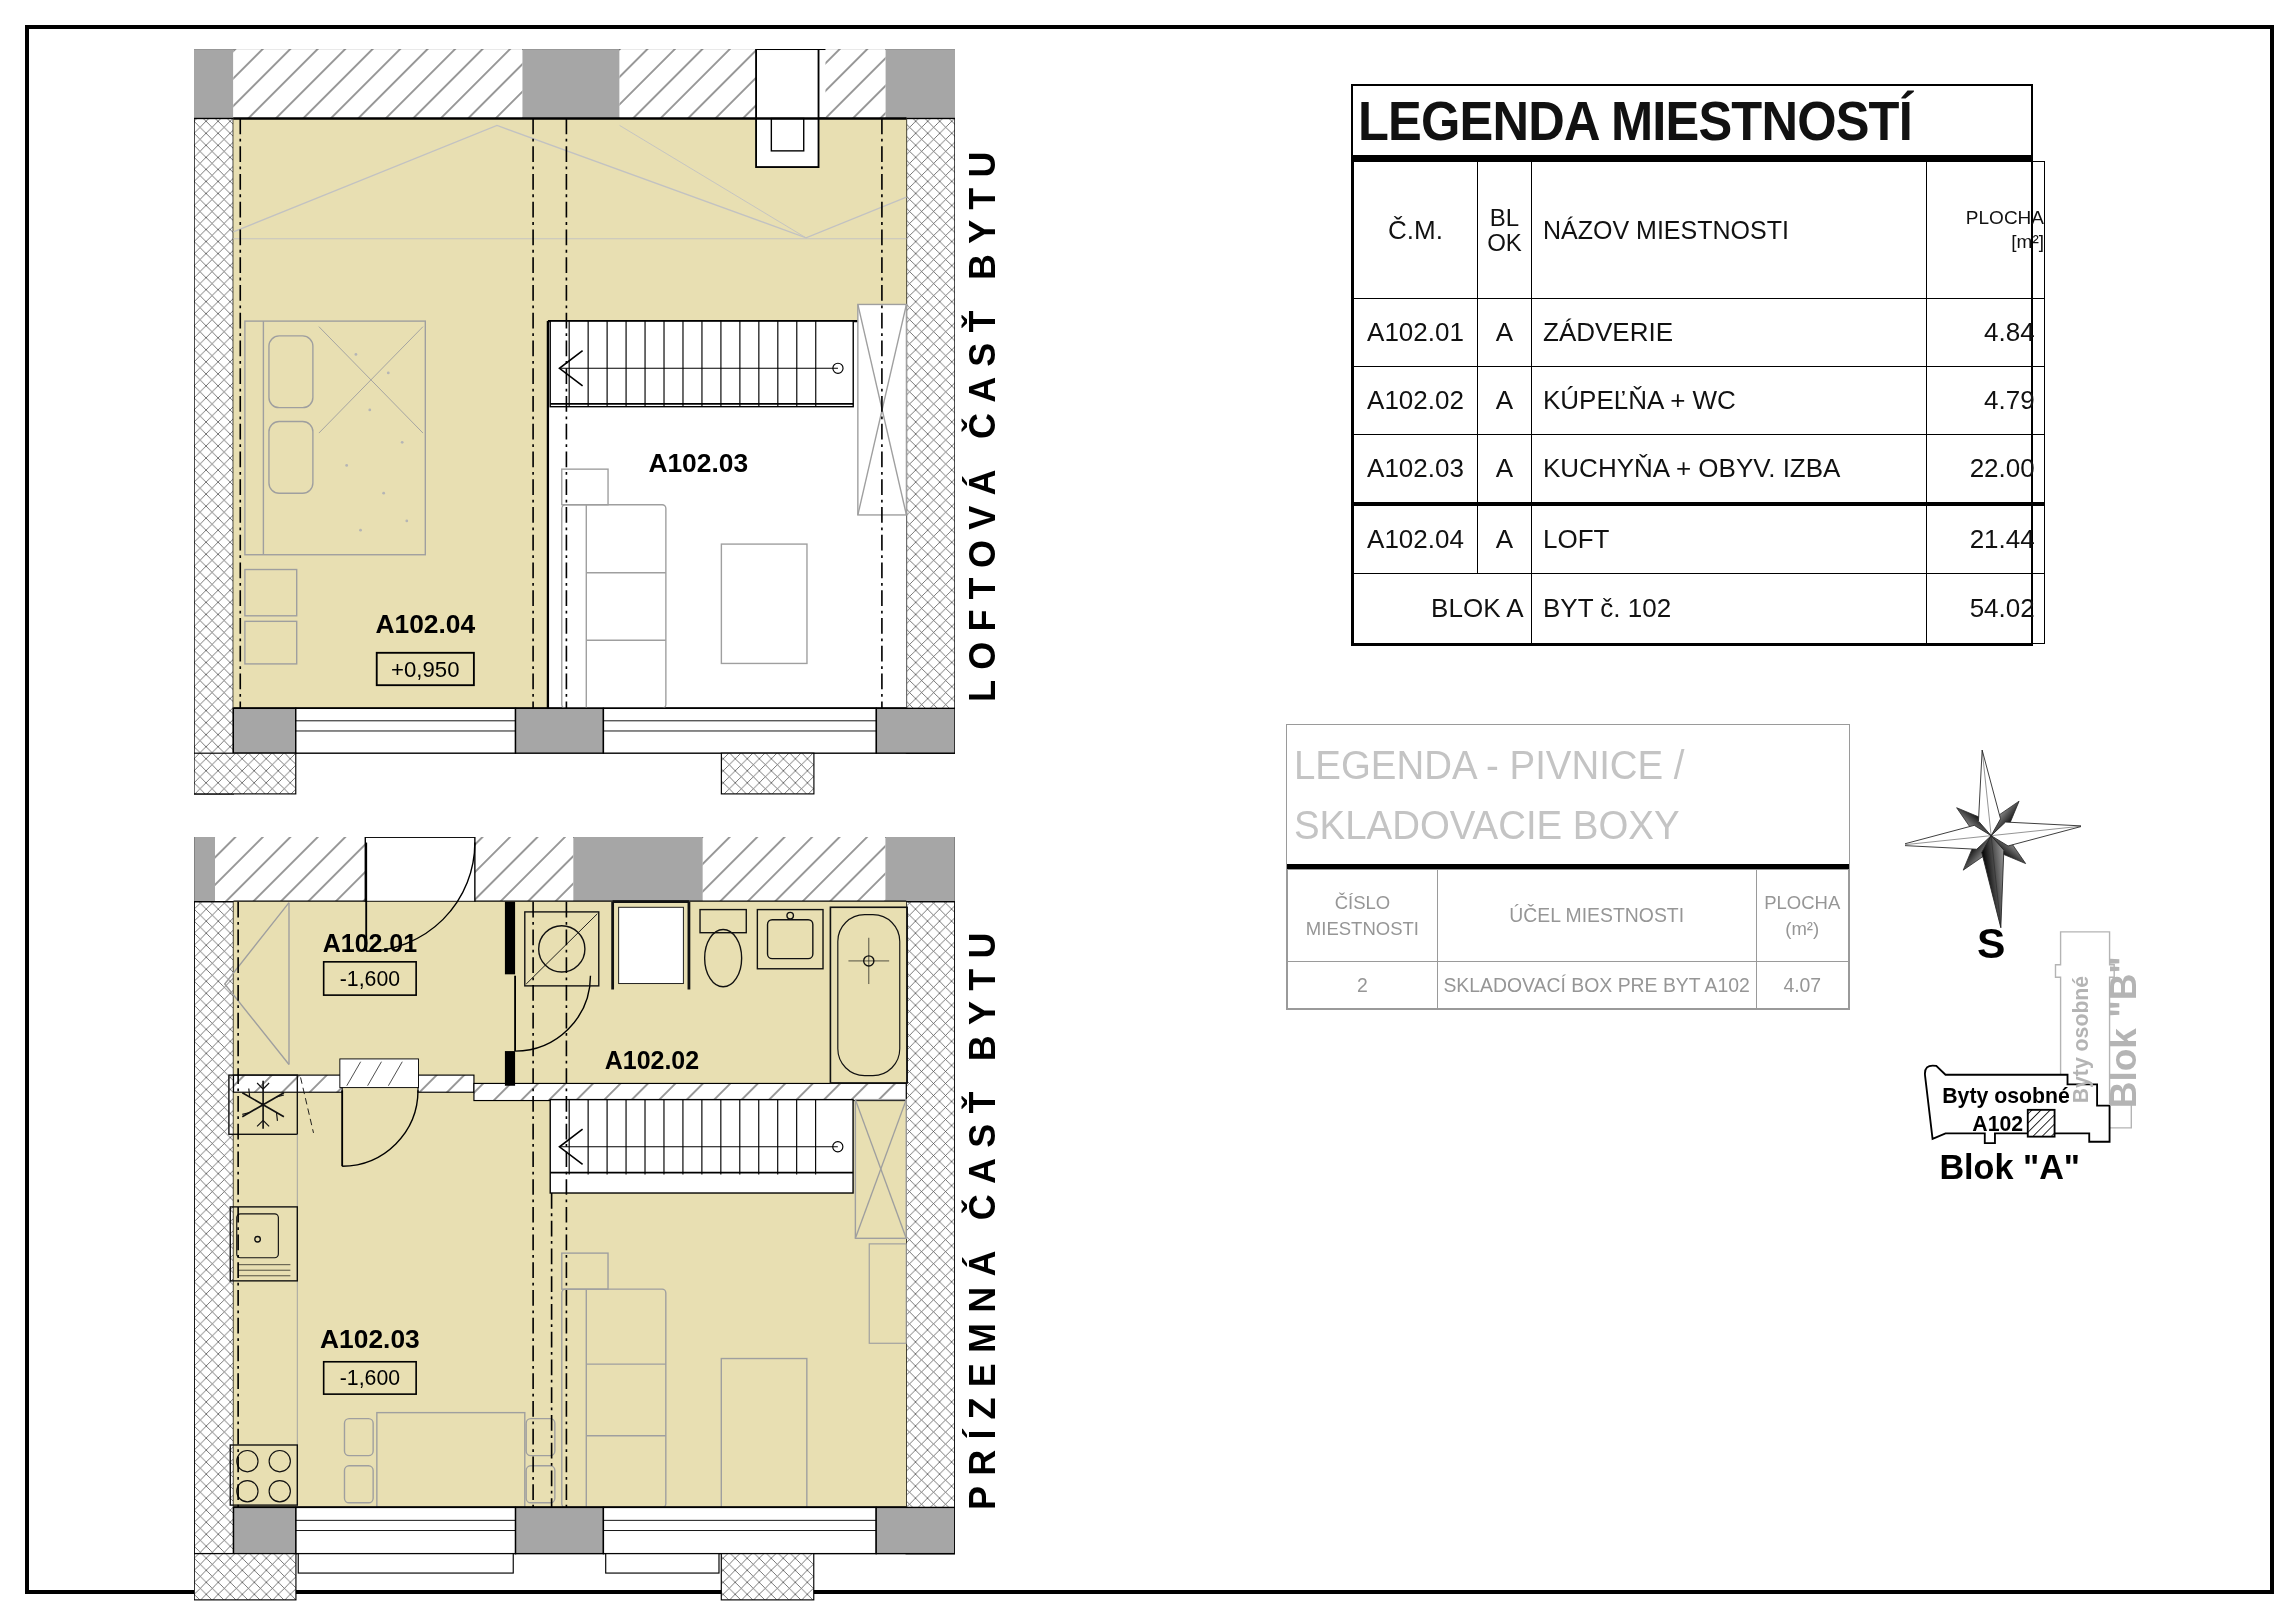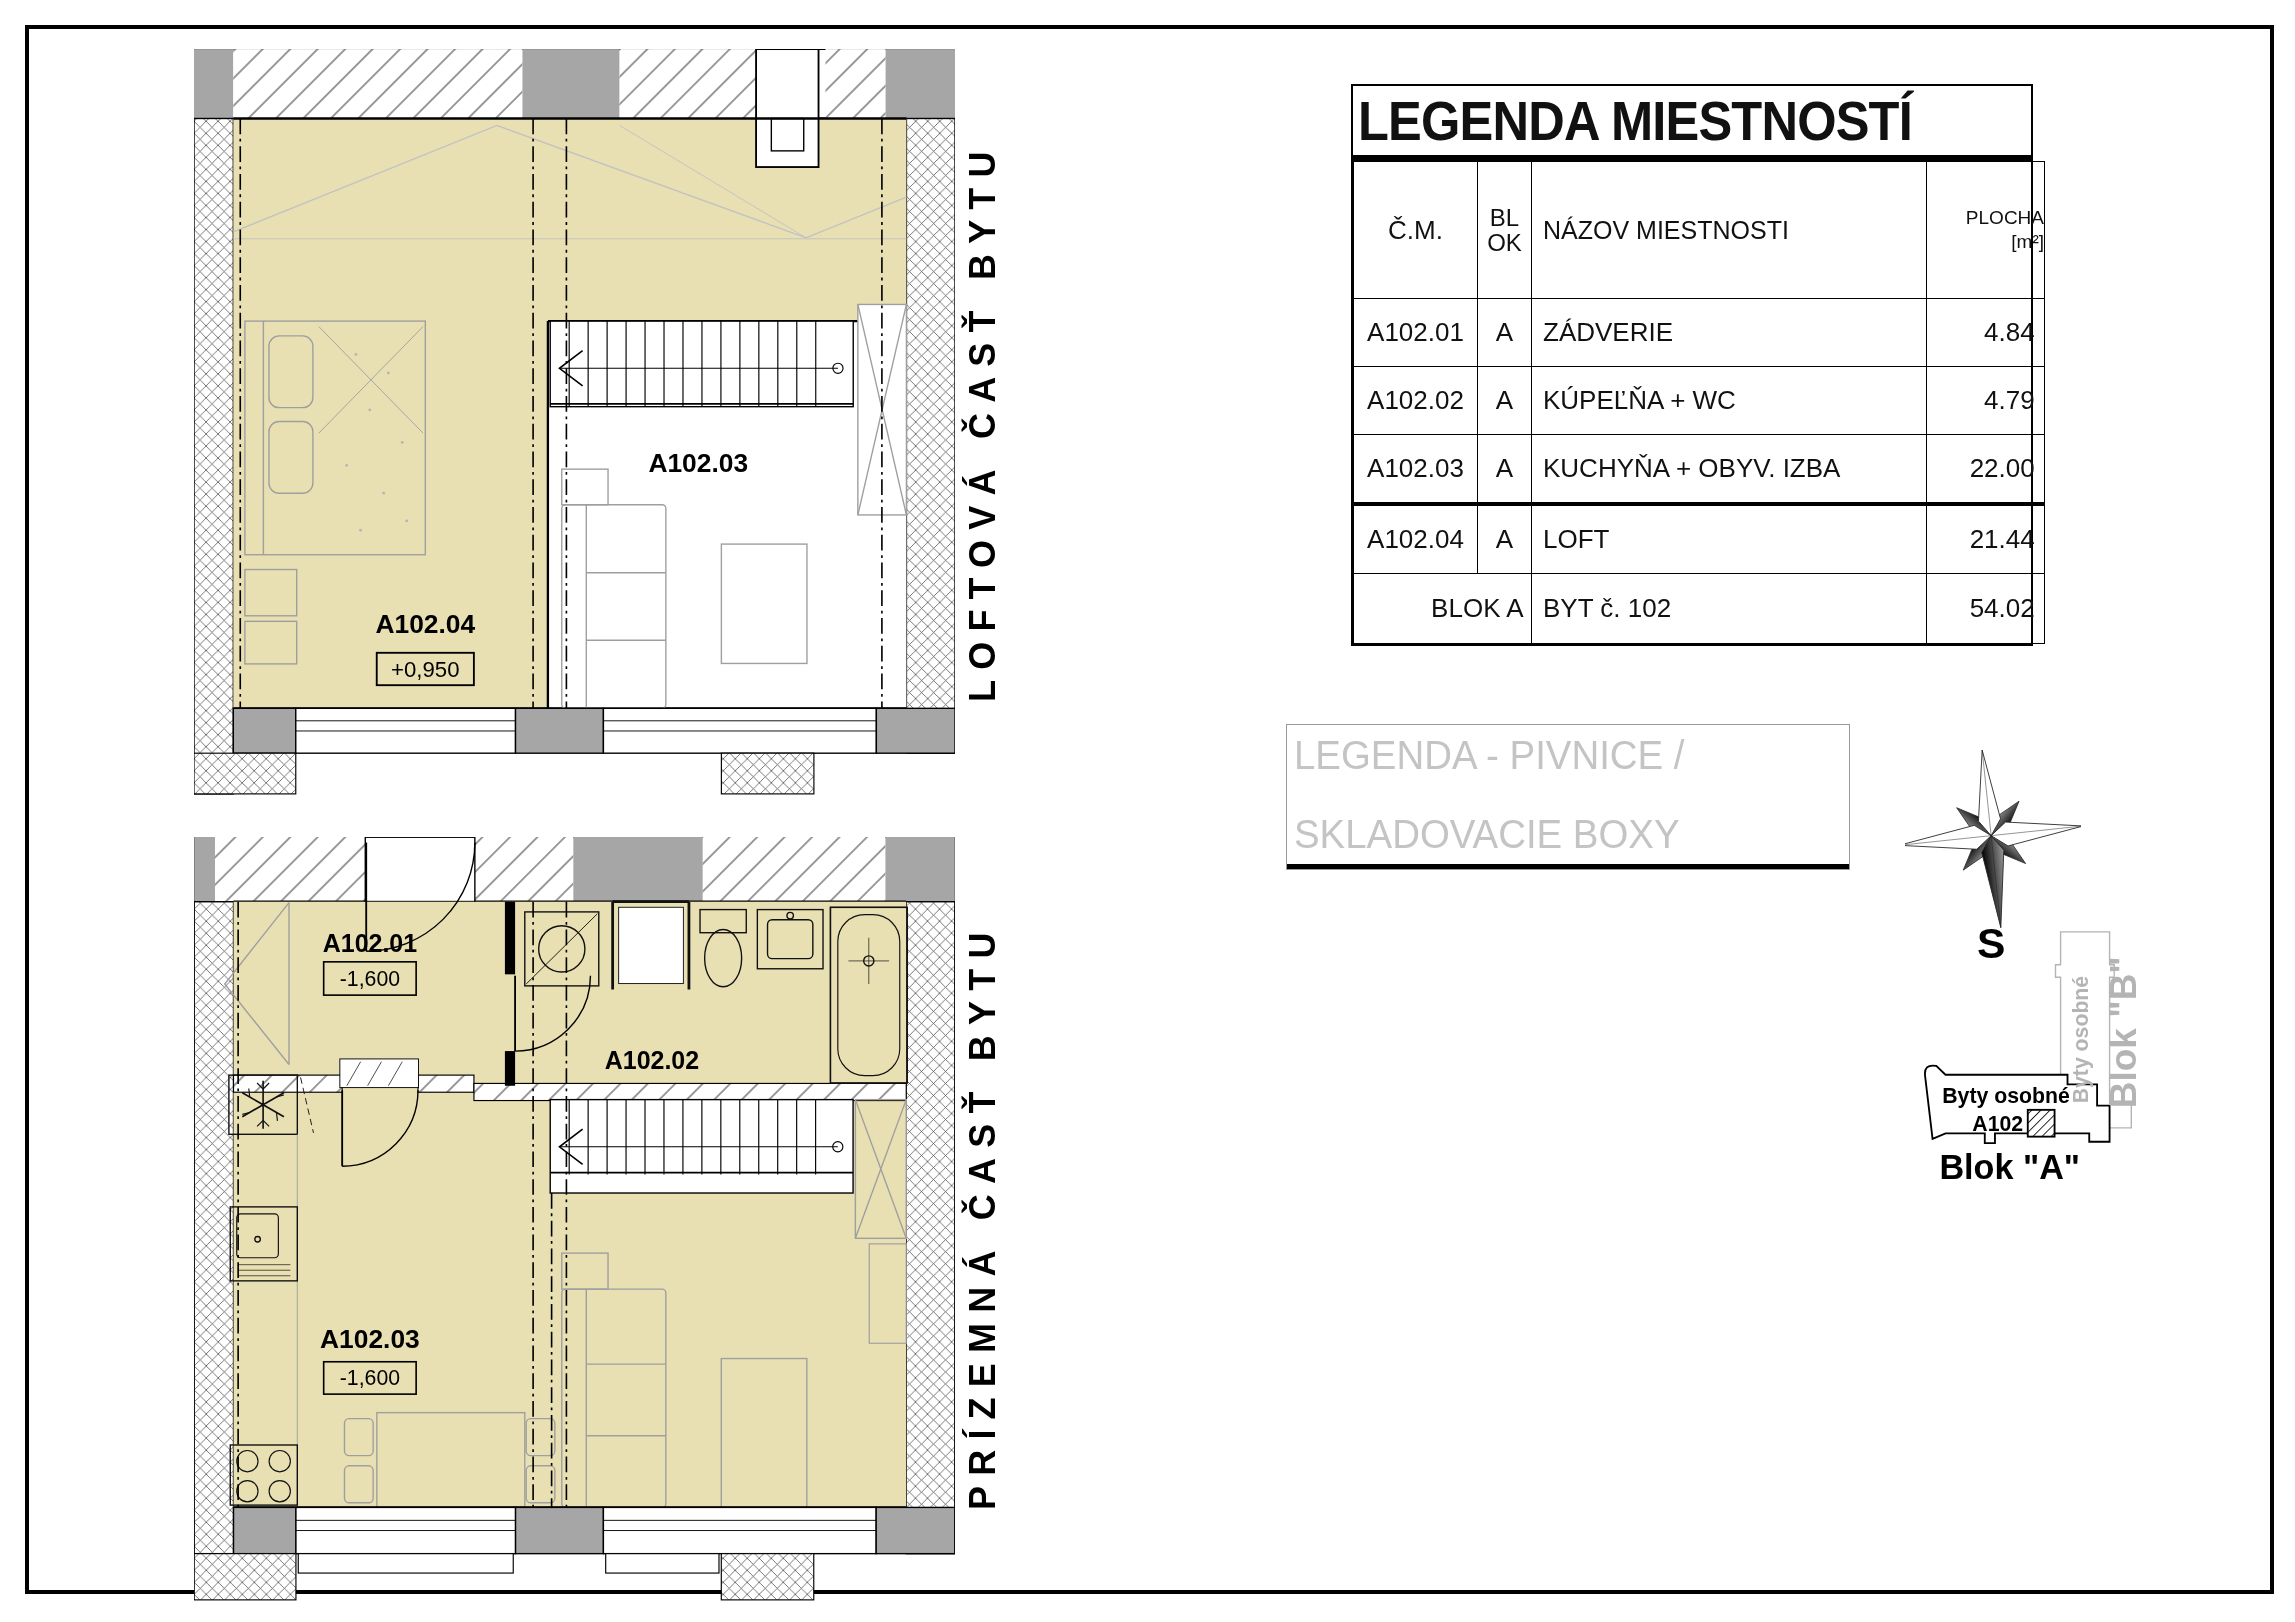--- a/index.html
+++ b/index.html
@@ -25,21 +25,21 @@
   .legend .c-area{width:117px;text-align:right;padding-right:9.3px;}
   .legend .hdr .c-name{font-size:25px;}
   .legend .hdr .c-area{text-align:right;padding-right:0;font-size:19px;line-height:1.25;}
   .legend .blok2{line-height:1.05;font-size:24px;}
   .legend .thick td{border-top:4.2px solid #000;}
   .legend .total td{height:69px;}
   .legend .total .lbl{text-align:right;padding-right:7.4px;}
   
   .pivnice{left:1286px;top:724px;width:564px;border:1.4px solid #9a9a9a;box-sizing:border-box;background:#fff;}
   .pivnice-title{height:139px;border-bottom:5.6px solid #000;color:#c4c4c4;
-    font-size:40px;font-weight:400;padding-left:6.5px;display:flex;flex-direction:column;justify-content:space-between;}
+    font-size:40px;font-weight:400;padding-left:6.5px;display:flex;flex-direction:column;justify-content:center;}
   .pivnice-title span{display:block;line-height:1.5;transform:scaleX(.96);transform-origin:left center;}
   .pivnice td{border:1.4px solid #9a9a9a;color:#969696;text-align:center;vertical-align:middle;padding:0;}
   .pivnice .hdr td{height:91px;font-size:18.5px;line-height:1.4;}
   .pivnice .hdr .c2{font-size:19.4px;}
   .pivnice .row td{height:46px;font-size:19.4px;}
   .pivnice .c1{width:148px;}
   .pivnice .c2{width:316px;}
   .pivnice .c3{width:91px;}
   svg text{font-family:"Liberation Sans",sans-serif;}
 </style>
@@ -401,20 +401,37 @@
     </tr>
   </tbody>
     </table>
 </div>
 
 <div class="abs pivnice">
   <div class="pivnice-title">
     <span>LEGENDA - PIVNICE /</span>
     <span>SKLADOVACIE BOXY</span>
   </div>
+  <table>
+    <tbody>
+        <tr class="hdr">
+      <td class="c1">
+        <div>ČÍSLO</div>
+            <div>MIESTNOSTI</div>
+      </td>
+      <td class="c2">ÚČEL MIESTNOSTI</td>
+      <td class="c3">PLOCHA (m²)</td>
+    </tr>
+    <tr class="row">
+      <td class="c1">2</td>
+      <td class="c2">SKLADOVACÍ BOX PRE BYT A102</td>
+      <td class="c3">4.07</td>
+    </tr>
+  </tbody>
+    </table>
 </div>
 
 <svg class="abs" style="left:1905px;top:745px" width="176" height="222" viewBox="0 0 380 480">
   <g transform="translate(186,196) rotate(-6)" stroke="#222" stroke-linejoin="miter">
     <g fill="url(#cg)" stroke-width="1.5">
       <path transform="rotate(45)" d="M0,0 L-20,-28 L0,-96 L20,-28 Z"></path>
       <path transform="rotate(135)" d="M0,0 L-20,-28 L0,-96 L20,-28 Z"></path>
       <path transform="rotate(225)" d="M0,0 L-20,-28 L0,-96 L20,-28 Z"></path>
       <path transform="rotate(315)" d="M0,0 L-20,-28 L0,-96 L20,-28 Z"></path>
     </g>

